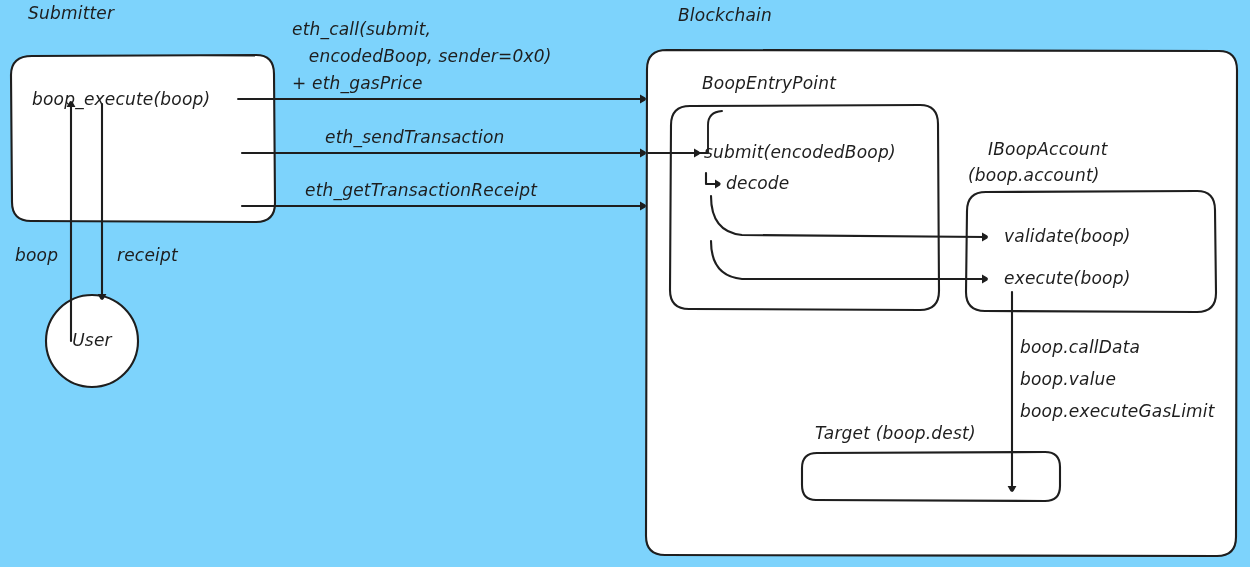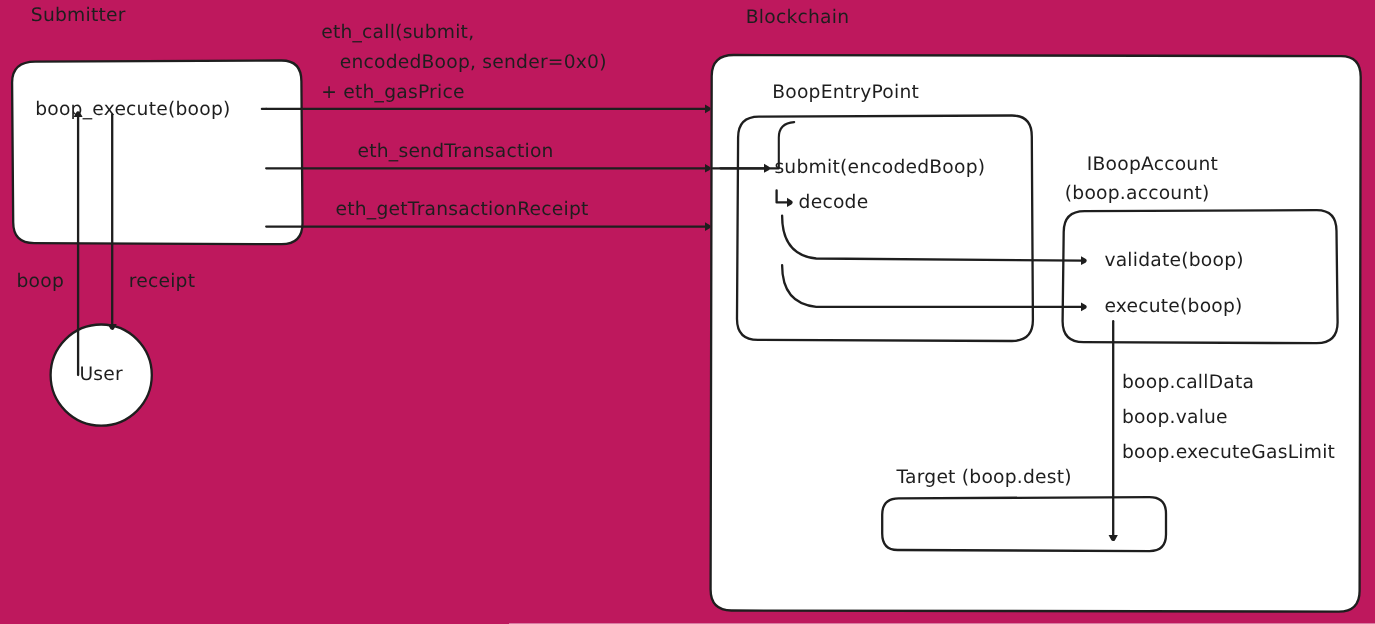--- a/index.html
+++ b/index.html
@@ -5,23 +5,24 @@
 <style>
   html, body {
     margin: 0;
     padding: 0;
     background: #ffffff;
   }
   #stage {
     position: relative;
     width: 1250px;
     height: 567px;
-    background: #be185d;
+    background: #7dd3fc;
     overflow: hidden;
     font-family: "DejaVu Sans", sans-serif;
+    font-style: italic;
   }
   svg.diagram {
     position: absolute;
     left: 0;
     top: 0;
     width: 1250px;
     height: 567px;
   }
   .stroke {
     fill: none;

